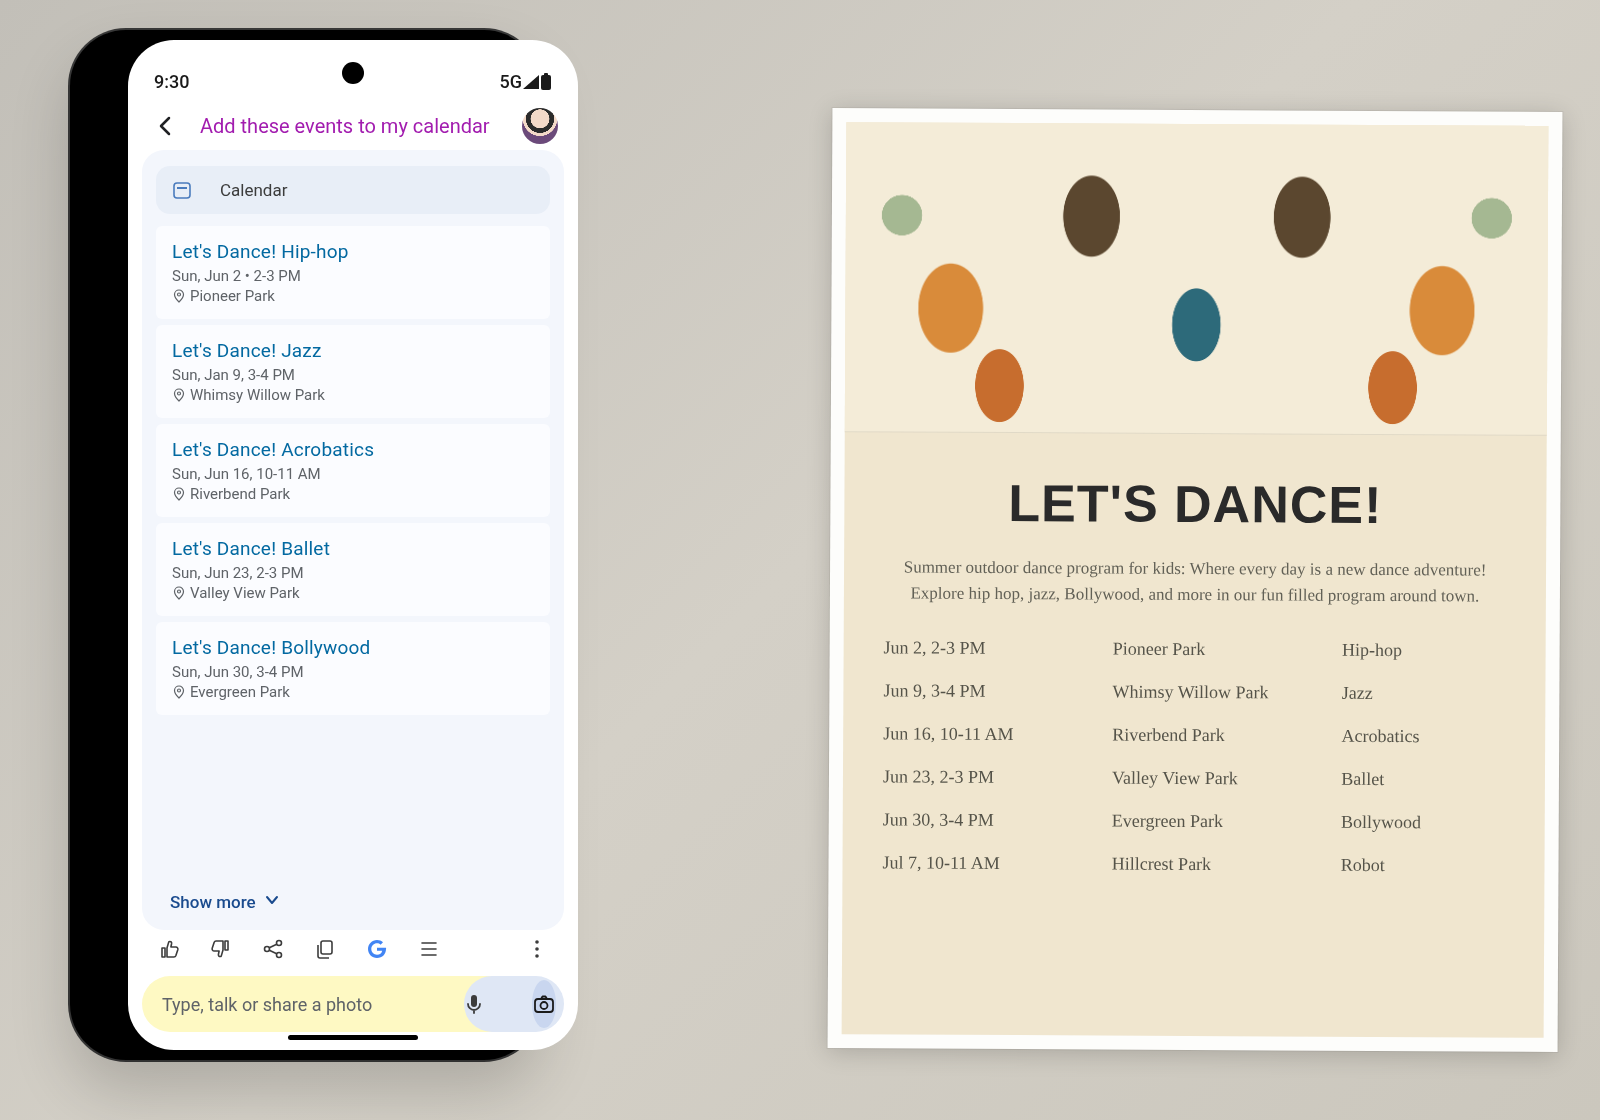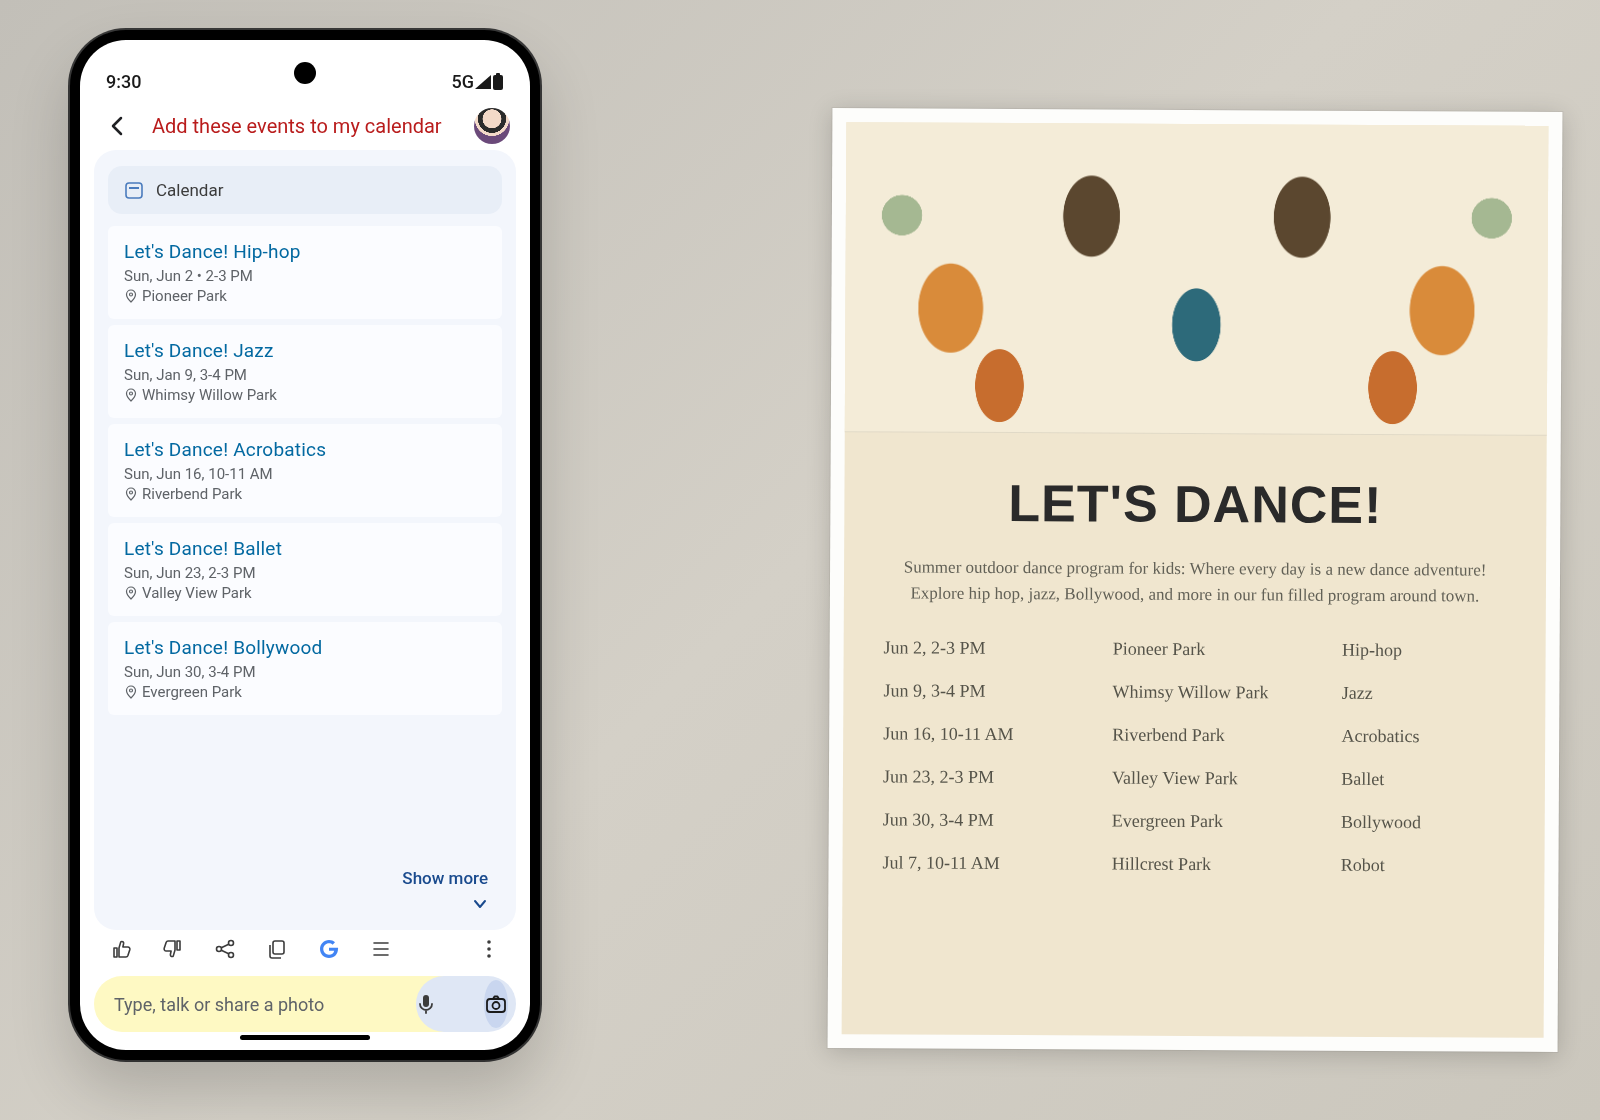--- a/index.html
+++ b/index.html
@@ -26,20 +26,21 @@
     box-shadow: 0 30px 60px rgba(0,0,0,.18), 0 0 0 2px #3a3a3a;
   }
   .screen {
     width: 100%; height: 100%;
     background: #fff;
     border-radius: 46px;
     overflow: hidden;
     position: relative;
     display: flex;
     flex-direction: column;
+    margin-left: 48px;
   }
   .camera-hole {
     position: absolute;
     top: 22px; left: 50%; transform: translateX(-50%);
     width: 22px; height: 22px; border-radius: 50%;
     background: #000;
   }
   .status-bar {
     height: 58px;
     display: flex; align-items: flex-end; justify-content: space-between;
@@ -47,21 +48,21 @@
     font-size: 18px; font-weight: 500; color: #1a1a1a;
   }
   .status-right { display: flex; align-items: center; gap: 0; }
   .status-right svg { display: block; }
 
   .topline {
     display: flex; align-items: center; gap: 16px;
     padding: 10px 20px 6px;
   }
   .back-btn { width: 36px; height: 36px; display: flex; align-items: center; justify-content: center; cursor: pointer; }
-  .query-text { flex: 1; font-size: 20px; color: #b91c1c; }
+  .query-text { flex: 1; font-size: 20px; color: #a21caf; }
   .avatar {
     width: 36px; height: 36px; border-radius: 50%;
     background: radial-gradient(circle at 50% 30%, #f3d9c8 0 30%, #2b2b2b 31% 45%, #f3d9c8 46% 55%, #6b4a7a 56% 100%);
   }
 
   .confirm-text {
     padding: 16px 22px 14px;
     font-size: 19px; color: #3c3c3c;
   }
 
@@ -72,43 +73,42 @@
     padding: 8px 0 0;
     flex: 1;
     overflow: hidden;
     display: flex; flex-direction: column;
   }
   .card-header {
     background: #e8eef7;
     margin: 8px 14px 6px;
     padding: 14px 16px;
     border-radius: 14px;
-    display: flex; align-items: center; gap: 12px;
+    display: flex; align-items: center; gap: 28px;
     font-size: 17px; color: #3c3c3c;
   }
   .card-header svg { flex-shrink: 0; }
 
   .events { flex: 1; overflow: hidden; }
   .event {
     background: #fbfcff;
     margin: 6px 14px;
     padding: 14px 16px 14px;
     border-radius: 6px;
   }
   .event-title { font-size: 19px; color: #0369a1; margin-bottom: 4px; letter-spacing: .2px;}
   .event-sub { font-size: 15px; color: #5f6368; margin-bottom: 2px; }
   .event-loc { font-size: 15px; color: #5f6368; display:flex; align-items:center; gap:4px;}
   .event-loc svg { flex-shrink: 0; }
 
   .show-more {
     padding: 16px 28px 18px;
     font-size: 17px; color: #1a4b8e; font-weight: 500;
-    display: flex; align-items: flex-end; gap: 8px;
+    display: flex; align-items: flex-start; gap: 8px;
     cursor: pointer;
-    flex-direction: column;
   }
 
   .action-row {
     display: flex; gap: 26px; padding: 6px 28px 0;
     color: #3c3c3c;
   }
   .action-row .act { width: 26px; height: 26px; cursor: pointer; display:flex; align-items:center; justify-content:center;}
   .action-row .spacer { flex: 1; }
 
   .input-row {

